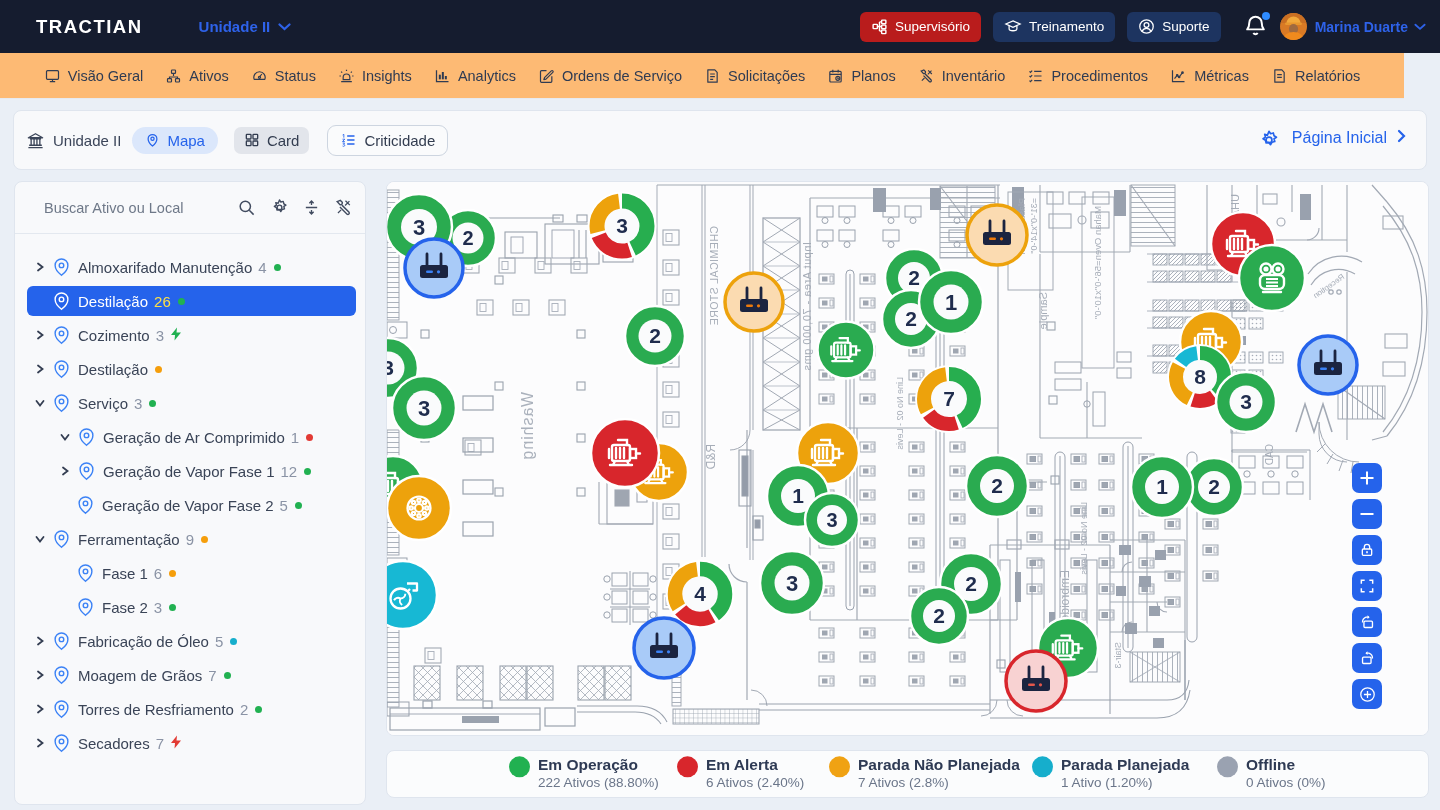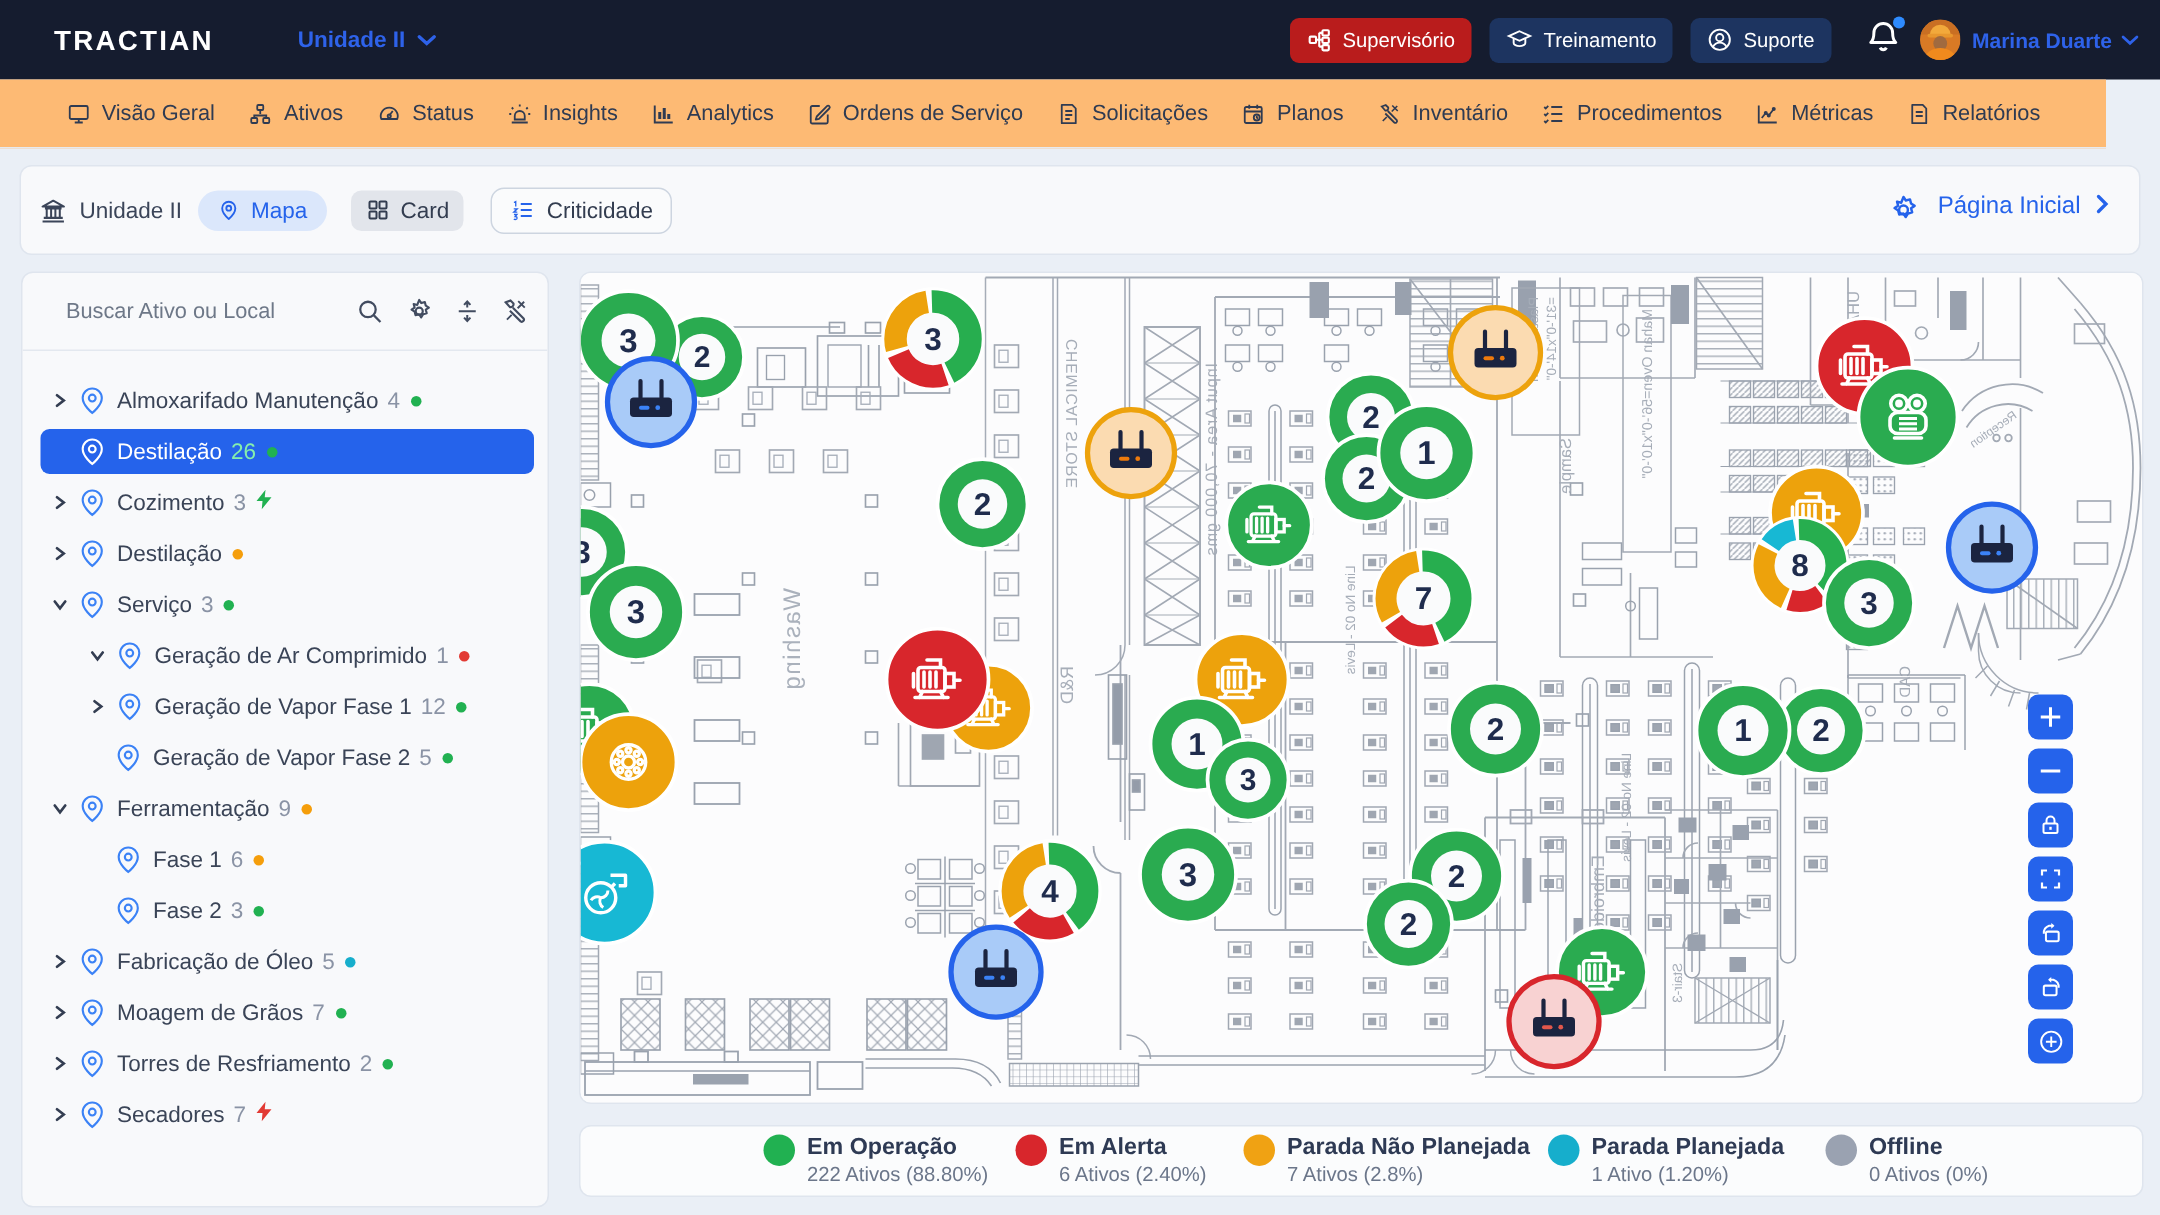--- a/index.html
+++ b/index.html
@@ -286,21 +286,21 @@
 
     <div class="trow">
         <div class="sel">
           <span class="pin" style="margin-left:26px">
             <svg width="17" height="19" viewBox="0 0 24 26" fill="none" stroke="#fff" stroke-width="2">
               <path d="M12 24 C12 24 21 17 21 10 A9 9 0 0 0 3 10 C3 17 12 24 12 24 Z"></path>
               <circle cx="12" cy="10" r="3.2"></circle>
             </svg>
           </span>
           <span class="lbl">Destilação</span>
-          <span class="cnt" style="color:#86efac">26</span>
+          <span class="cnt" style="color:#fde047">26</span>
           <span class="dot g"></span>
         </div>
       </div>
 
     <div class="trow">
         <span class="chev">
           <svg width="10" height="10" viewBox="0 0 10 10">
             <path d="M3 1.5 L7.5 5 L3 8.5" fill="none" stroke="#343E52" stroke-width="1.8" stroke-linecap="round"></path>
           </svg>
         </span>

